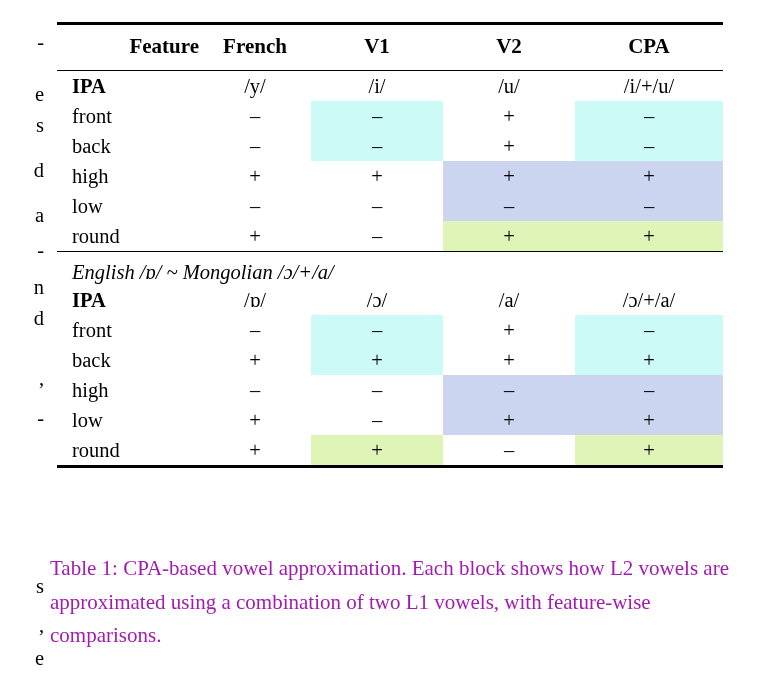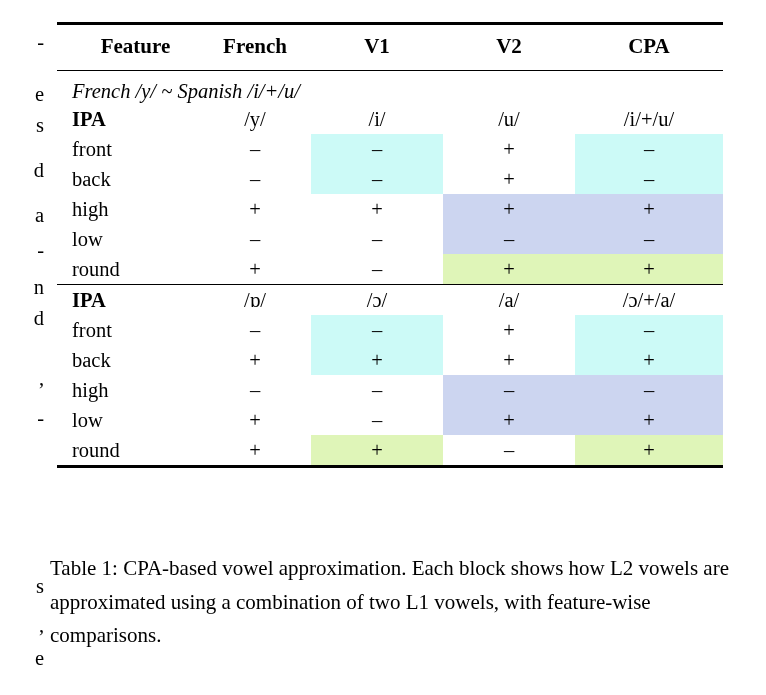--- a/index.html
+++ b/index.html
@@ -77,21 +77,21 @@
     line-height: 0;
   }
 
   th.head {
     font-weight: bold;
     font-size: 21px;
     text-align: center;
     padding: 9px 0 11px 0;
     vertical-align: bottom;
   }
-  th.head.lead { text-align: center; padding-left: 15px; }
+  th.head.lead { text-align: right; padding-left: 15px; }
 
   td.block-title {
     font-style: italic;
     font-size: 20.5px;
     text-align: left;
     padding: 9px 0 1px 15px;
     white-space: nowrap;
   }
 
   td.rowlabel {
@@ -117,21 +117,21 @@
   td.hl-green { background: #dff5b8; }
 
   .caption {
     position: absolute;
     left: 50px;
     top: 552px;
     width: 690px;
     font-size: 21px;
     line-height: 33.5px;
     text-align: left;
-    color: #000000;
+    color: #a21caf;
   }
 </style>
 </head>
 <body>
 
 <div class="gutter" id="gutter">
     <div class="gutter-line" style="top: 32px;">-</div>
     <div class="gutter-line" style="top: 84px;">e</div>
     <div class="gutter-line" style="top: 115px;">s</div>
     <div class="gutter-line" style="top: 160px;">d</div>
@@ -163,23 +163,20 @@
           <th class="head lead">Feature</th>
           <th class="head">French</th>
           <th class="head">V1</th>
           <th class="head">V2</th>
           <th class="head">CPA</th>
         </tr>
         <tr class="rule-mid">
           <td colspan="5"></td>
         </tr>
         <tr>
-          <td class="block-title" colspan="5">French /y/ ~ Spanish /i/+/u/</td>
-        </tr>
-        <tr>
           <td class="rowlabel ipa">IPA</td>
           <td class="val ">/y/</td>
           <td class="val ">/i/</td>
           <td class="val ">/u/</td>
           <td class="val ">/i/+/u/</td>
         </tr>
         <tr>
           <td class="rowlabel">front</td>
           <td class="val ">–</td>
           <td class="val hl-cyan">–</td>
@@ -211,20 +208,23 @@
           <td class="rowlabel">round</td>
           <td class="val ">+</td>
           <td class="val ">–</td>
           <td class="val hl-green">+</td>
           <td class="val hl-green">+</td>
         </tr>
         <tr class="rule-mid">
           <td colspan="5"></td>
         </tr>
         <tr>
+          <td class="block-title" colspan="5">English /ɒ/ ~ Mongolian /ɔ/+/a/</td>
+        </tr>
+        <tr>
           <td class="rowlabel ipa">IPA</td>
           <td class="val ">/ɒ/</td>
           <td class="val ">/ɔ/</td>
           <td class="val ">/a/</td>
           <td class="val ">/ɔ/+/a/</td>
         </tr>
         <tr>
           <td class="rowlabel">front</td>
           <td class="val ">–</td>
           <td class="val hl-cyan">–</td>

